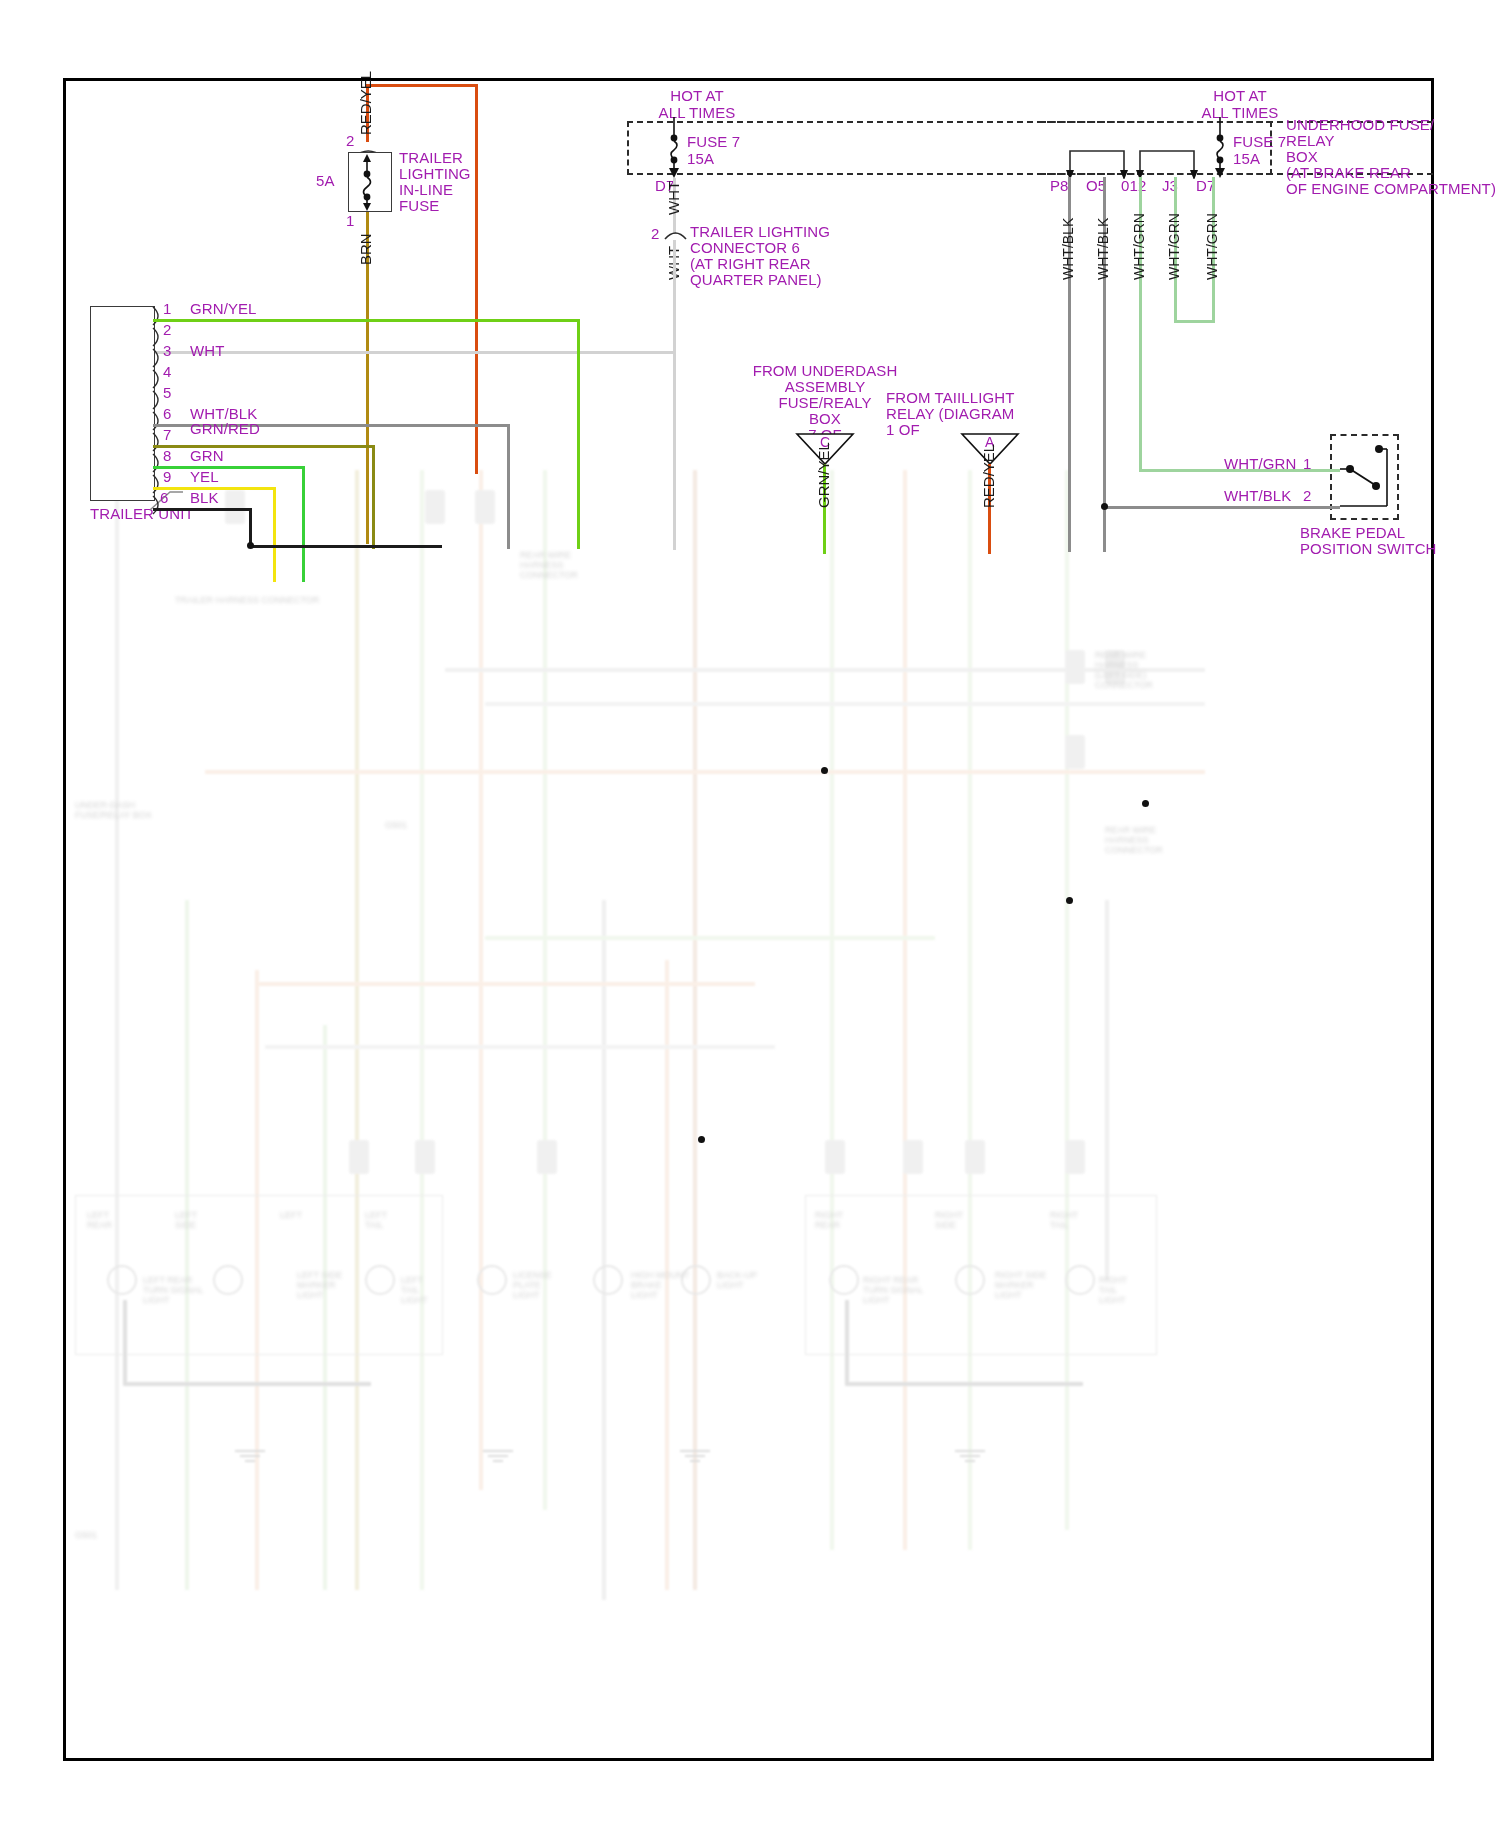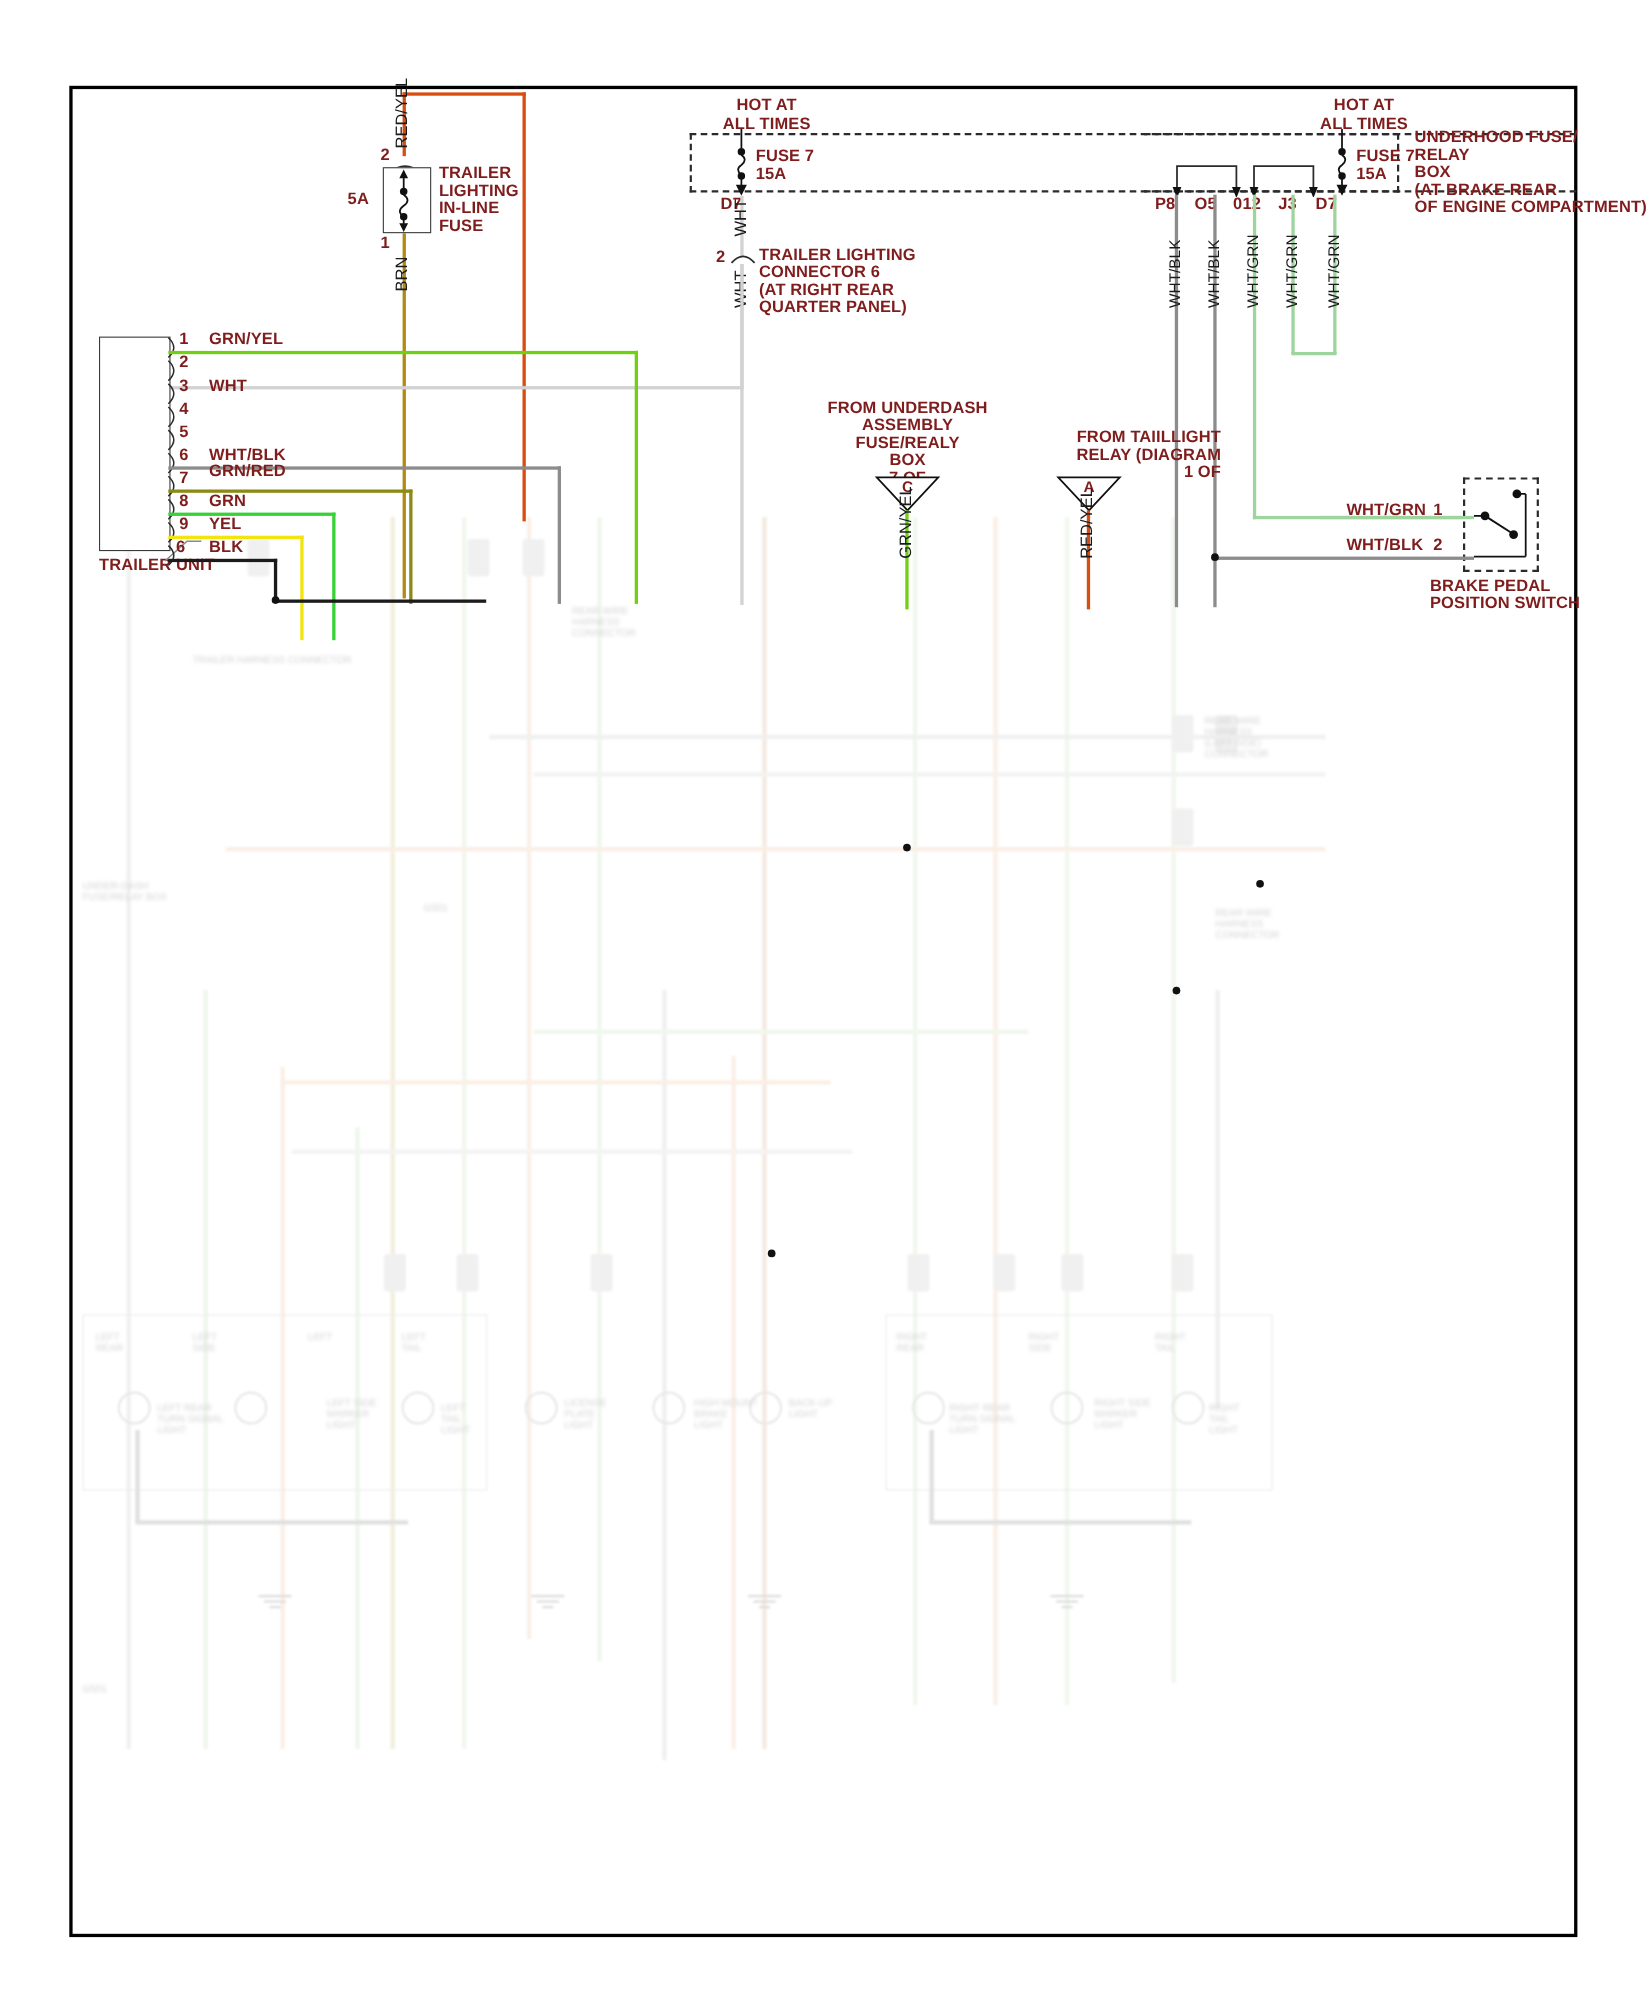--- a/index.html
+++ b/index.html
@@ -4,21 +4,21 @@
 <style>
   html,body{margin:0;padding:0;background:#ffffff;}
   body{font-family:"Liberation Sans",sans-serif;}
   #page{position:relative;width:1500px;height:1828px;background:#ffffff;overflow:hidden;}
 
   
   .frame{position:absolute;left:63px;top:78px;width:1371px;height:1683px;border:3px solid #000;box-sizing:border-box;background:transparent;}
 
   
   .wire{position:absolute;background:#888;}
-  .lbl{position:absolute;font-size:15px;color:#7f1d1d;line-height:17px;white-space:pre;letter-spacing:0.1px;font-weight:bold;}
+  .lbl{position:absolute;font-size:15px;color:#a21caf;line-height:17px;white-space:pre;letter-spacing:0.1px;}
   .vlbl{position:absolute;font-size:15px;color:#1a1a1a;white-space:nowrap;transform-origin:0 0;transform:rotate(-90deg);}
   .box{position:absolute;border:1.5px solid #3a3a3a;background:#fff;box-sizing:border-box;}
   .dashbox{position:absolute;border:2px dashed #2b2b2b;box-sizing:border-box;}
   .dot{position:absolute;width:7px;height:7px;border-radius:50%;background:#111;}
 
   
   .faded{position:absolute;left:65px;top:470px;width:1367px;height:1290px;opacity:.30;filter:blur(1.1px);pointer-events:none;}
   .fadelbl{position:absolute;font-size:9px;color:#6b6b6b;line-height:10px;filter:blur(1.4px);white-space:pre;}
   .fbox{position:absolute;border:1.5px solid #bdbdbd;box-sizing:border-box;}
   .bulb{position:absolute;width:26px;height:26px;border-radius:50%;border:2px solid #b4b4b4;}
@@ -367,21 +367,21 @@
 FUSE/REALY
 BOX
 7 OF</div>
   <svg style="position:absolute;left:795px;top:432px;" width="60" height="34">
     <polygon points="2,2 58,2 30,32" fill="#fff" stroke="#111" stroke-width="1.6"></polygon>
   </svg>
   <div class="lbl" style="left:820px;top:434px;font-size:14px;">C</div>
   <div class="wire" style="left:823px;top:464px;width:3px;height:90px;background:#6fd016;"></div>
   <div class="vlbl" style="left:815px;top:508px;">GRN/YEL</div>
 
-  <div class="lbl" style="left:930px;top:390px;text-align:right;width:180px;line-height:16px;">FROM TAIILLIGHT
+  <div class="lbl" style="left:886px;top:390px;text-align:left;width:180px;line-height:16px;">FROM TAIILLIGHT
 RELAY (DIAGRAM
 1 OF</div>
   <svg style="position:absolute;left:960px;top:432px;" width="60" height="34">
     <polygon points="2,2 58,2 30,32" fill="#fff" stroke="#111" stroke-width="1.6"></polygon>
   </svg>
   <div class="lbl" style="left:985px;top:434px;font-size:14px;">A</div>
   <div class="wire" style="left:988px;top:464px;width:3px;height:90px;background:#d94d10;"></div>
   <div class="vlbl" style="left:980px;top:508px;">RED/YEL</div>
 
   <div class="lbl" style="left:1224px;top:455px;">WHT/GRN</div>

